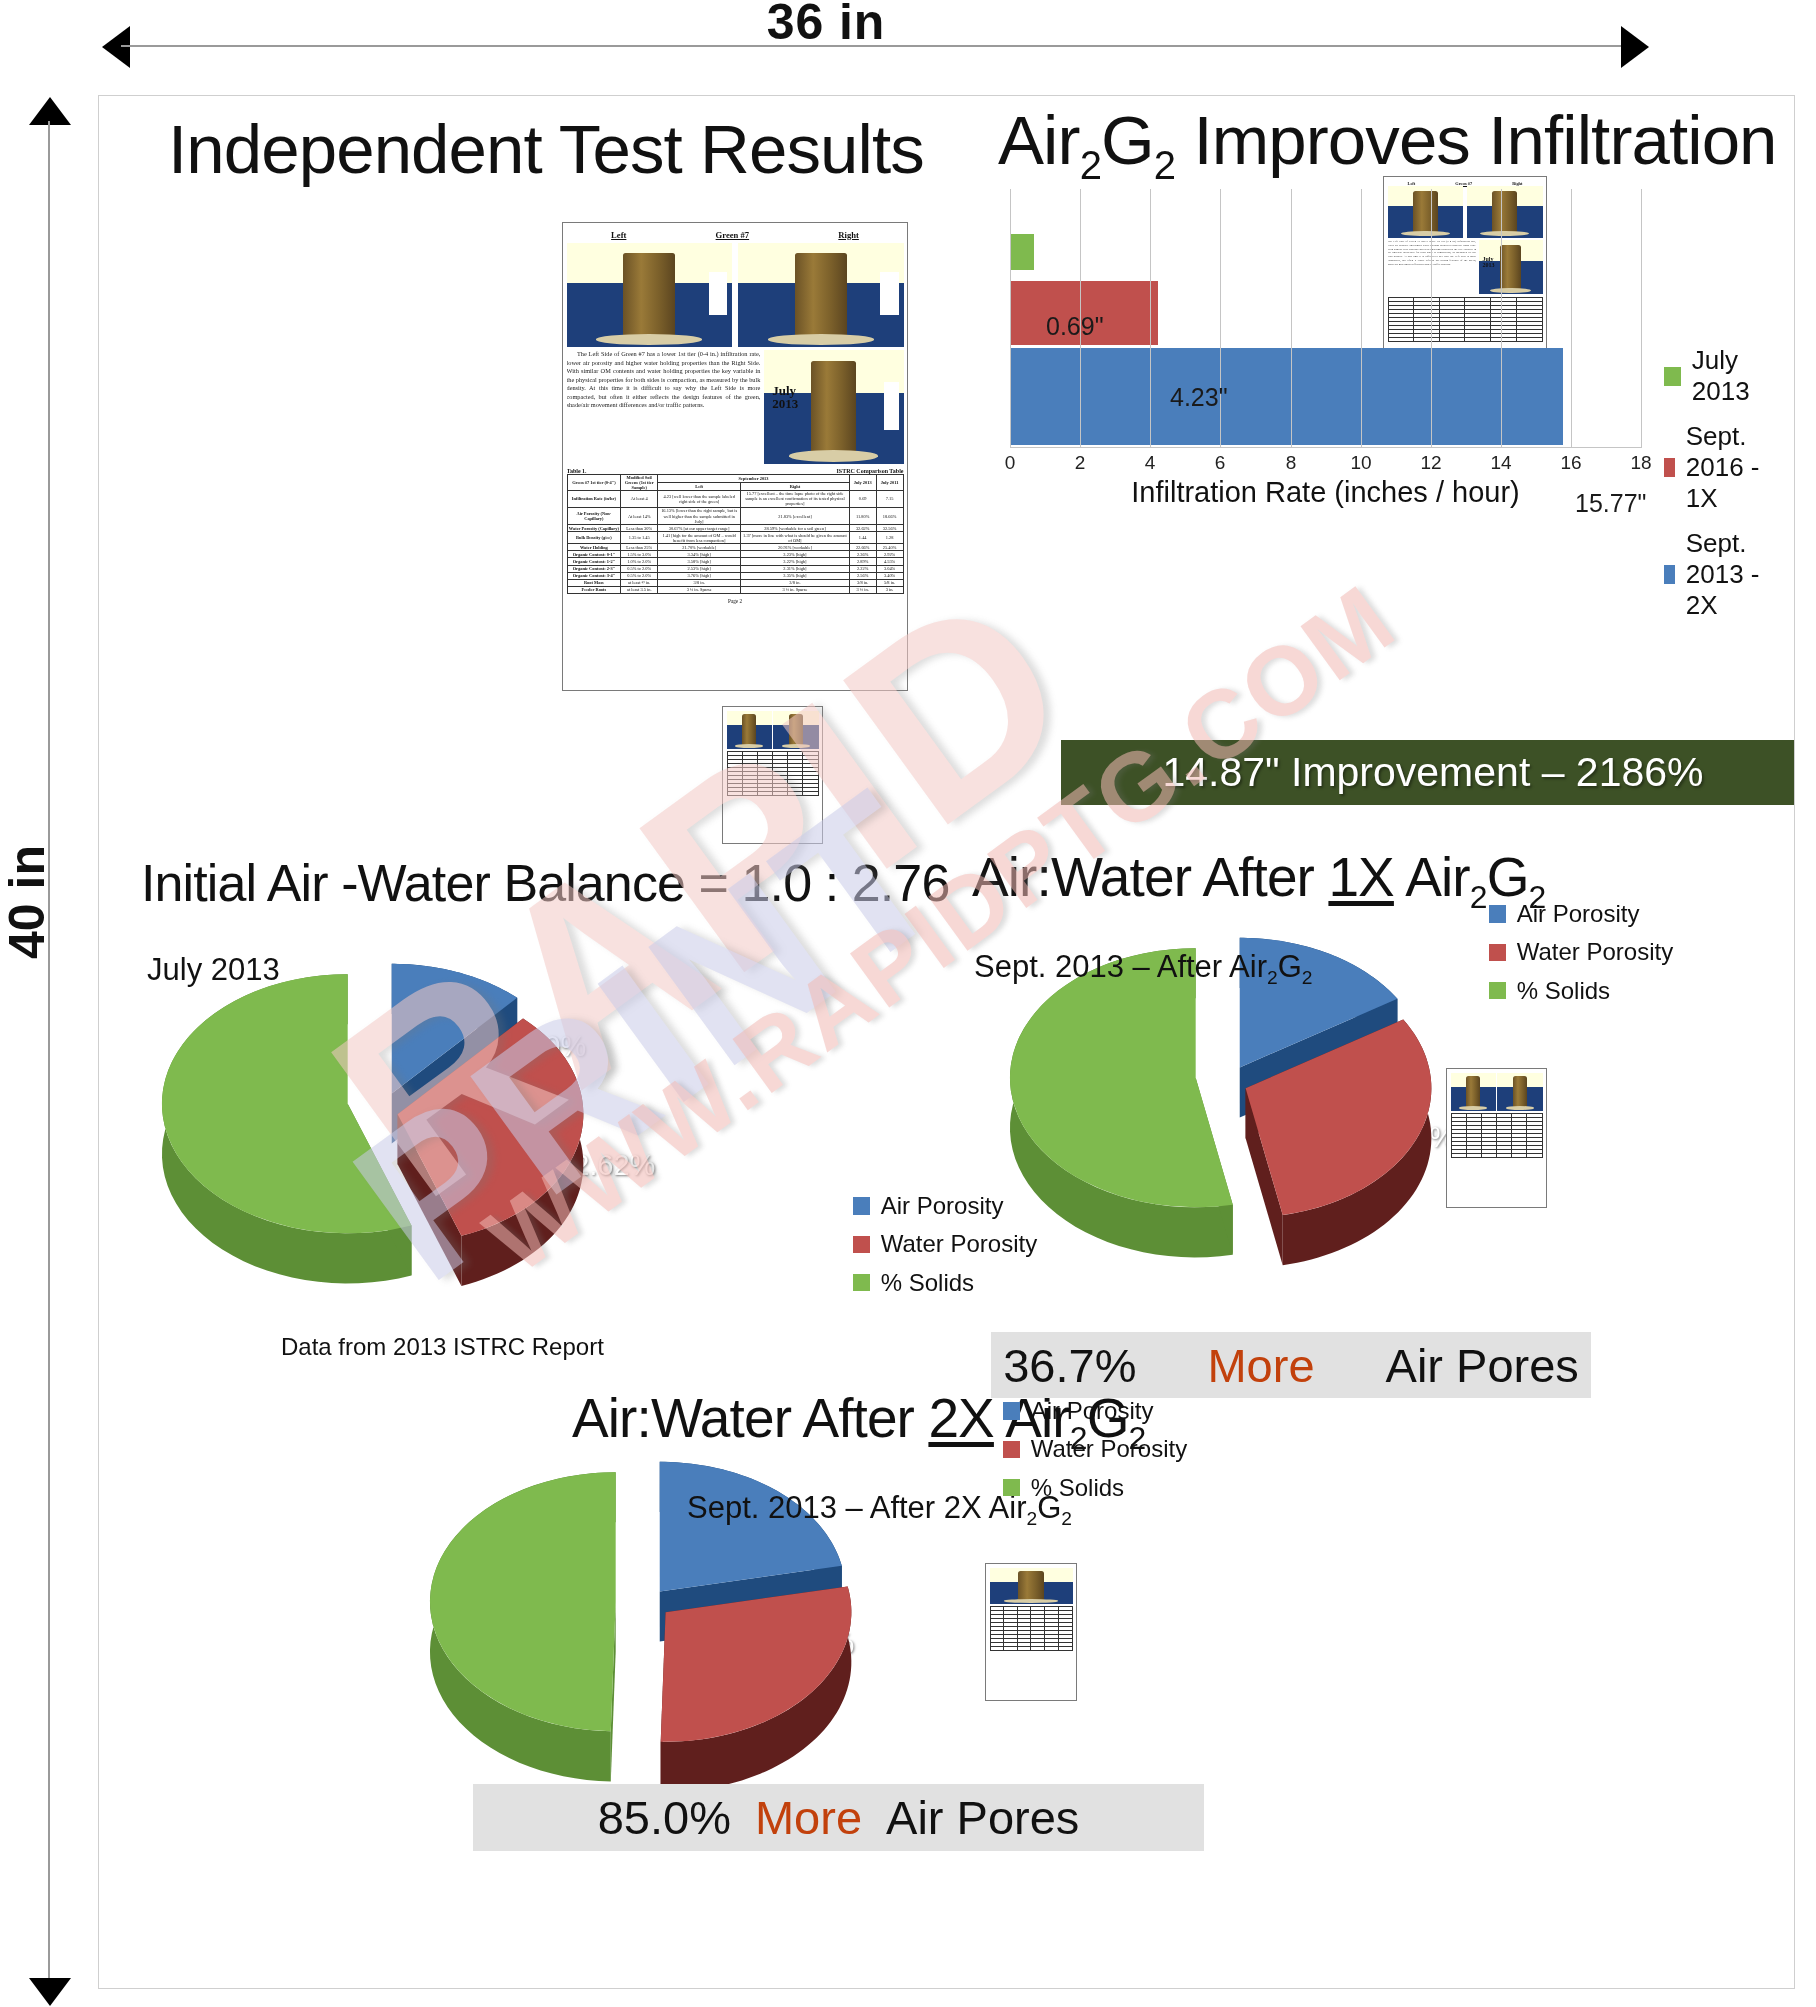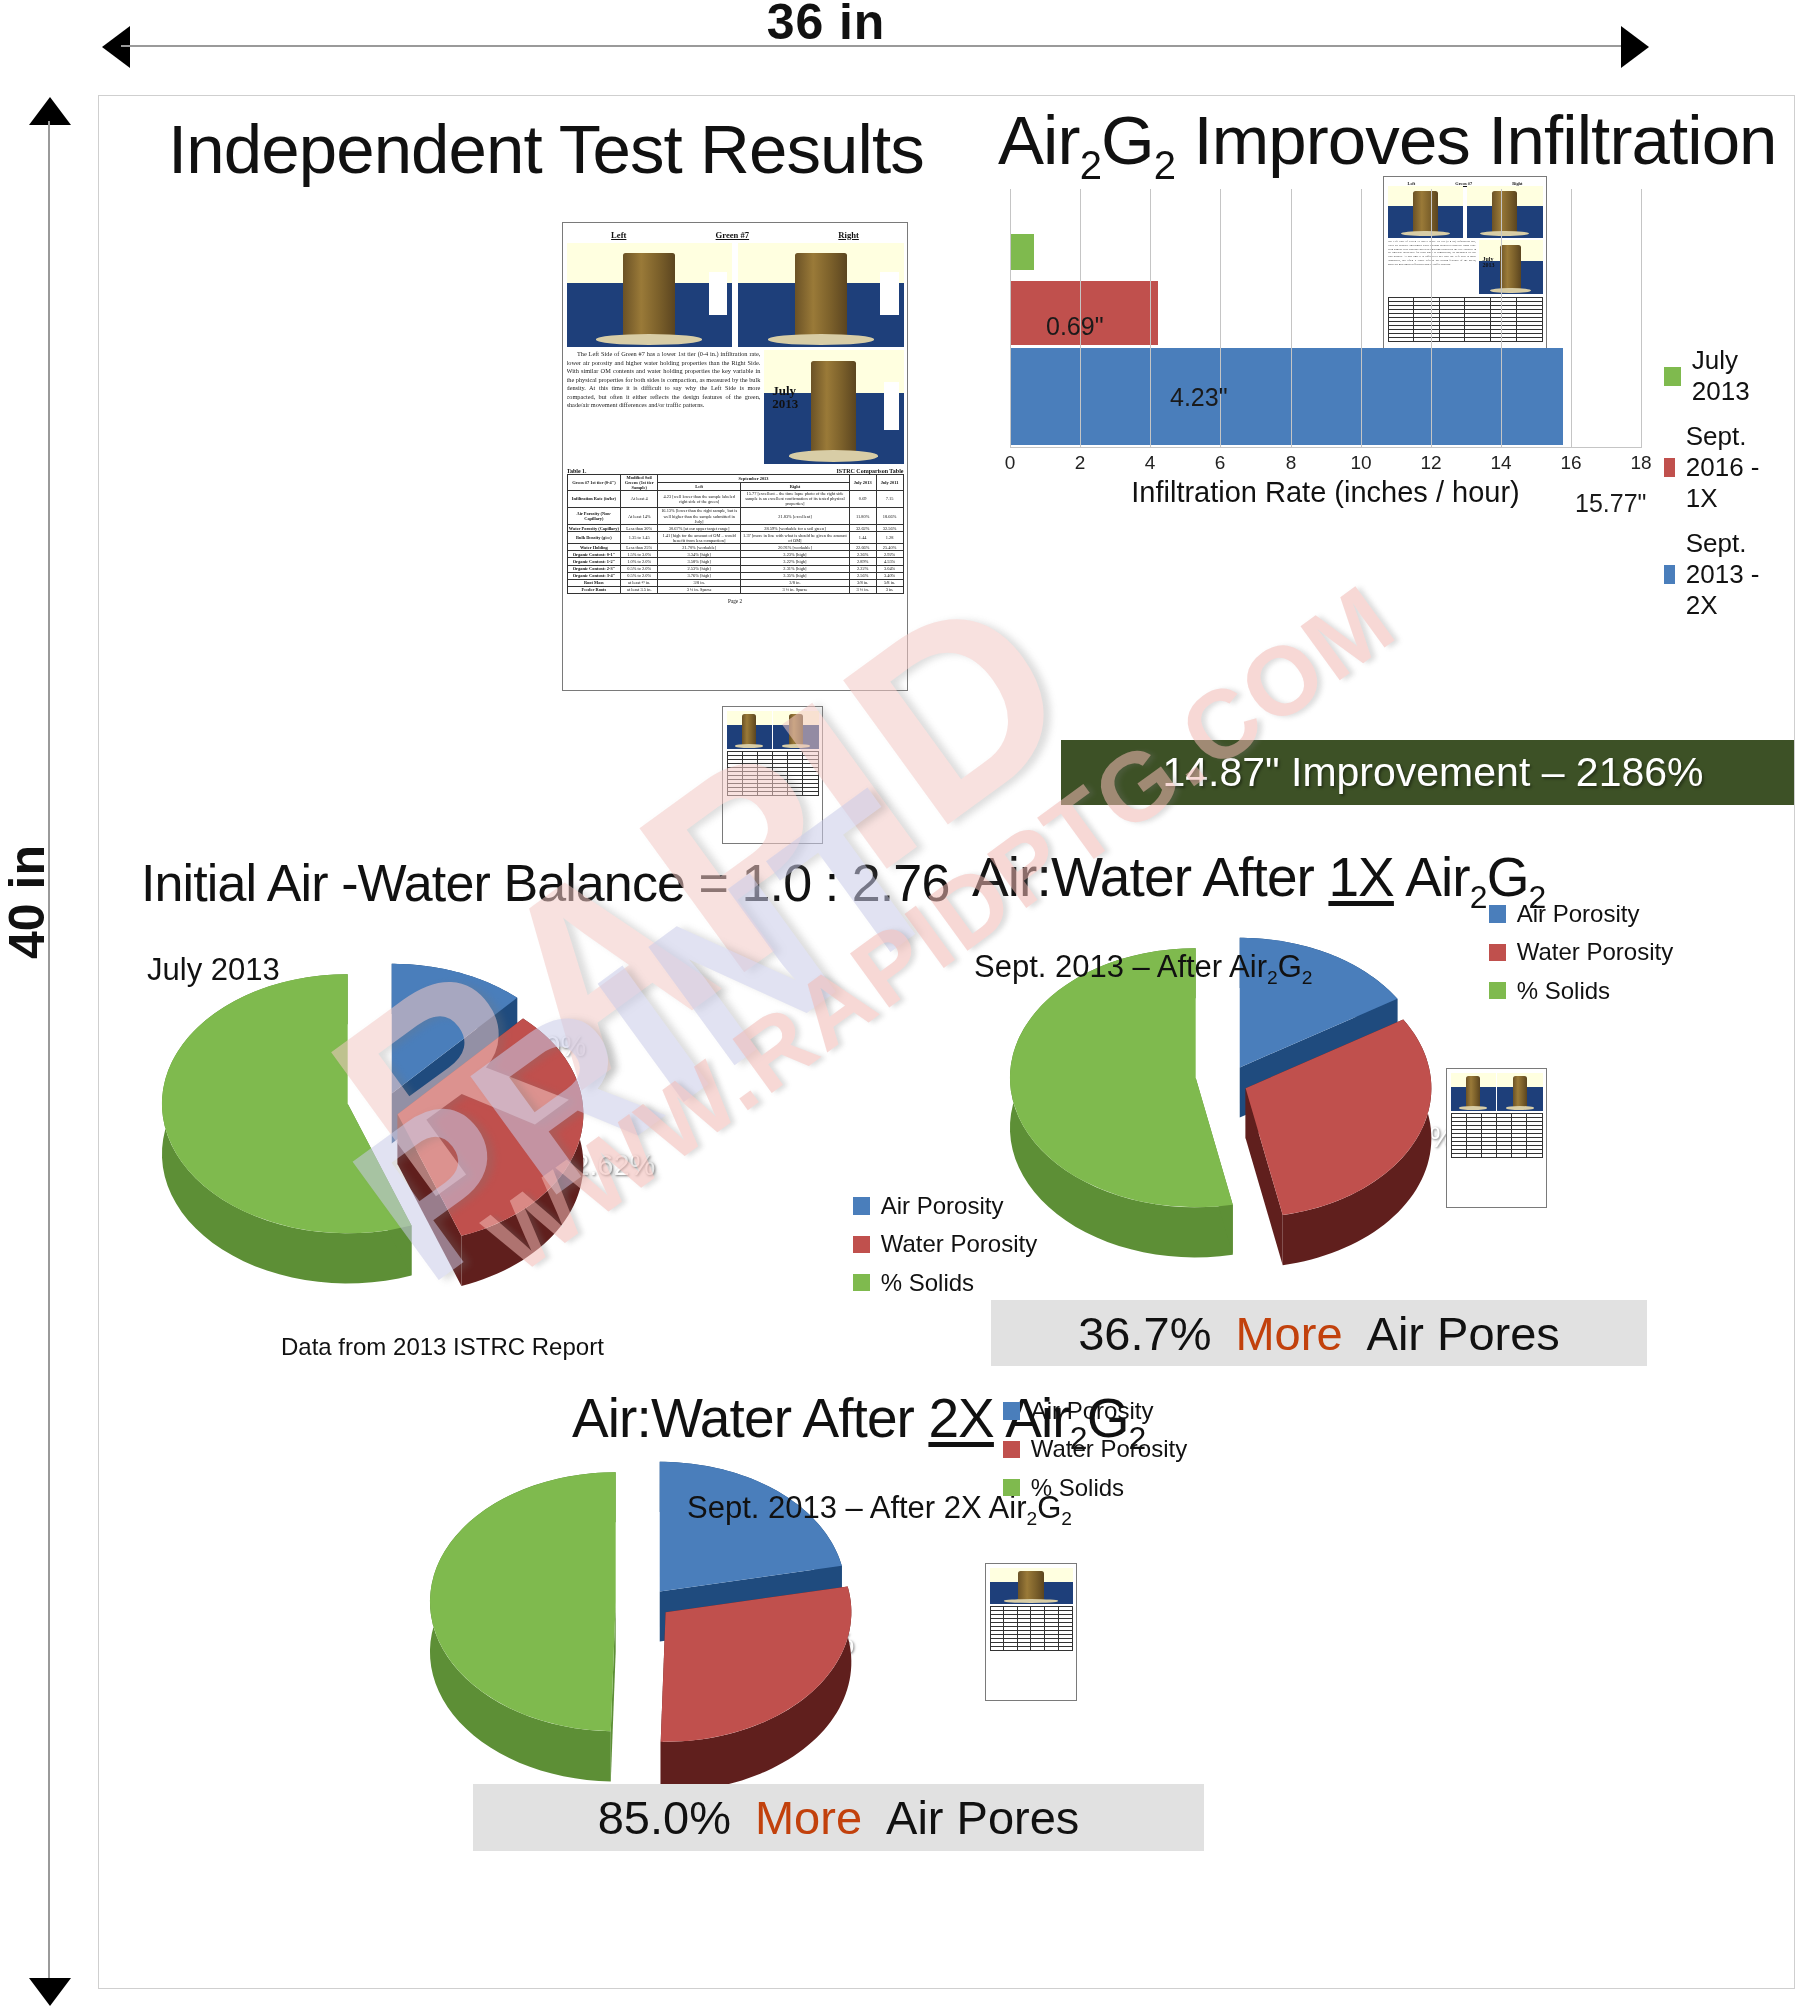--- a/index.html
+++ b/index.html
@@ -855,21 +855,21 @@
     <div class="row">
       <span class="sw" style="background:#c0504d"></span>
       <span>Water Porosity</span>
       </div>
     <div class="row">
       <span class="sw" style="background:#7fba4e"></span>
       <span>% Solids</span>
       </div>
   </div>
 
-  <div class="gray-banner" style="left:892px; top:1204px; width:656px; height:66px;">
+  <div class="gray-banner" style="left:892px; top:1236px; width:600px; height:66px;gap:47px;">
     <span>36.7%</span>
     <span class="more">More</span>
     <span>Air Pores</span>
   </div>
 
   <div class="h1" style="position:absolute; left:473px; top:1295px; font-size:55px;">
     <span>Air:Water  After </span><span class="u">2X</span><span> Air</span><sub>2</sub><span>G</span><sub>2</sub>
   </div>
   <div class="section-sub" style="left:588px; top:1394px;text-align:right;">
     <span>Sept. 2013 – After 2X Air</span><sub>2</sub><span>G</span><sub>2</sub>

